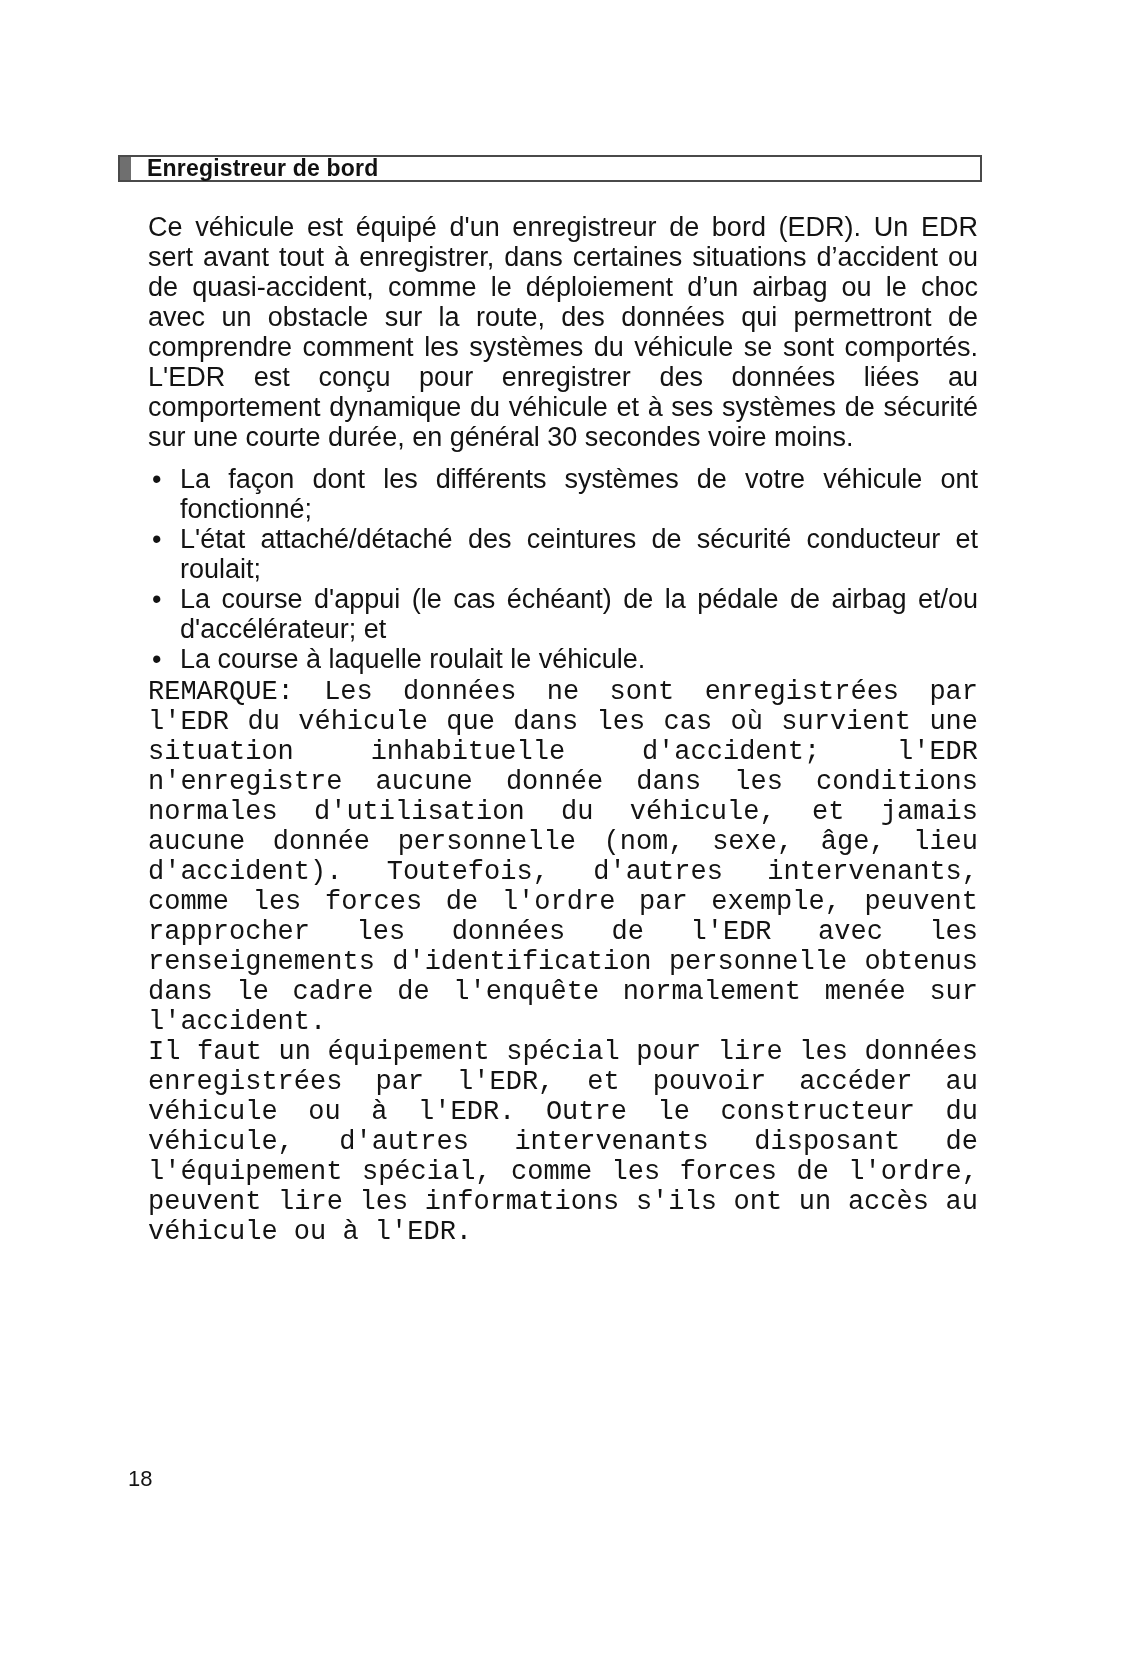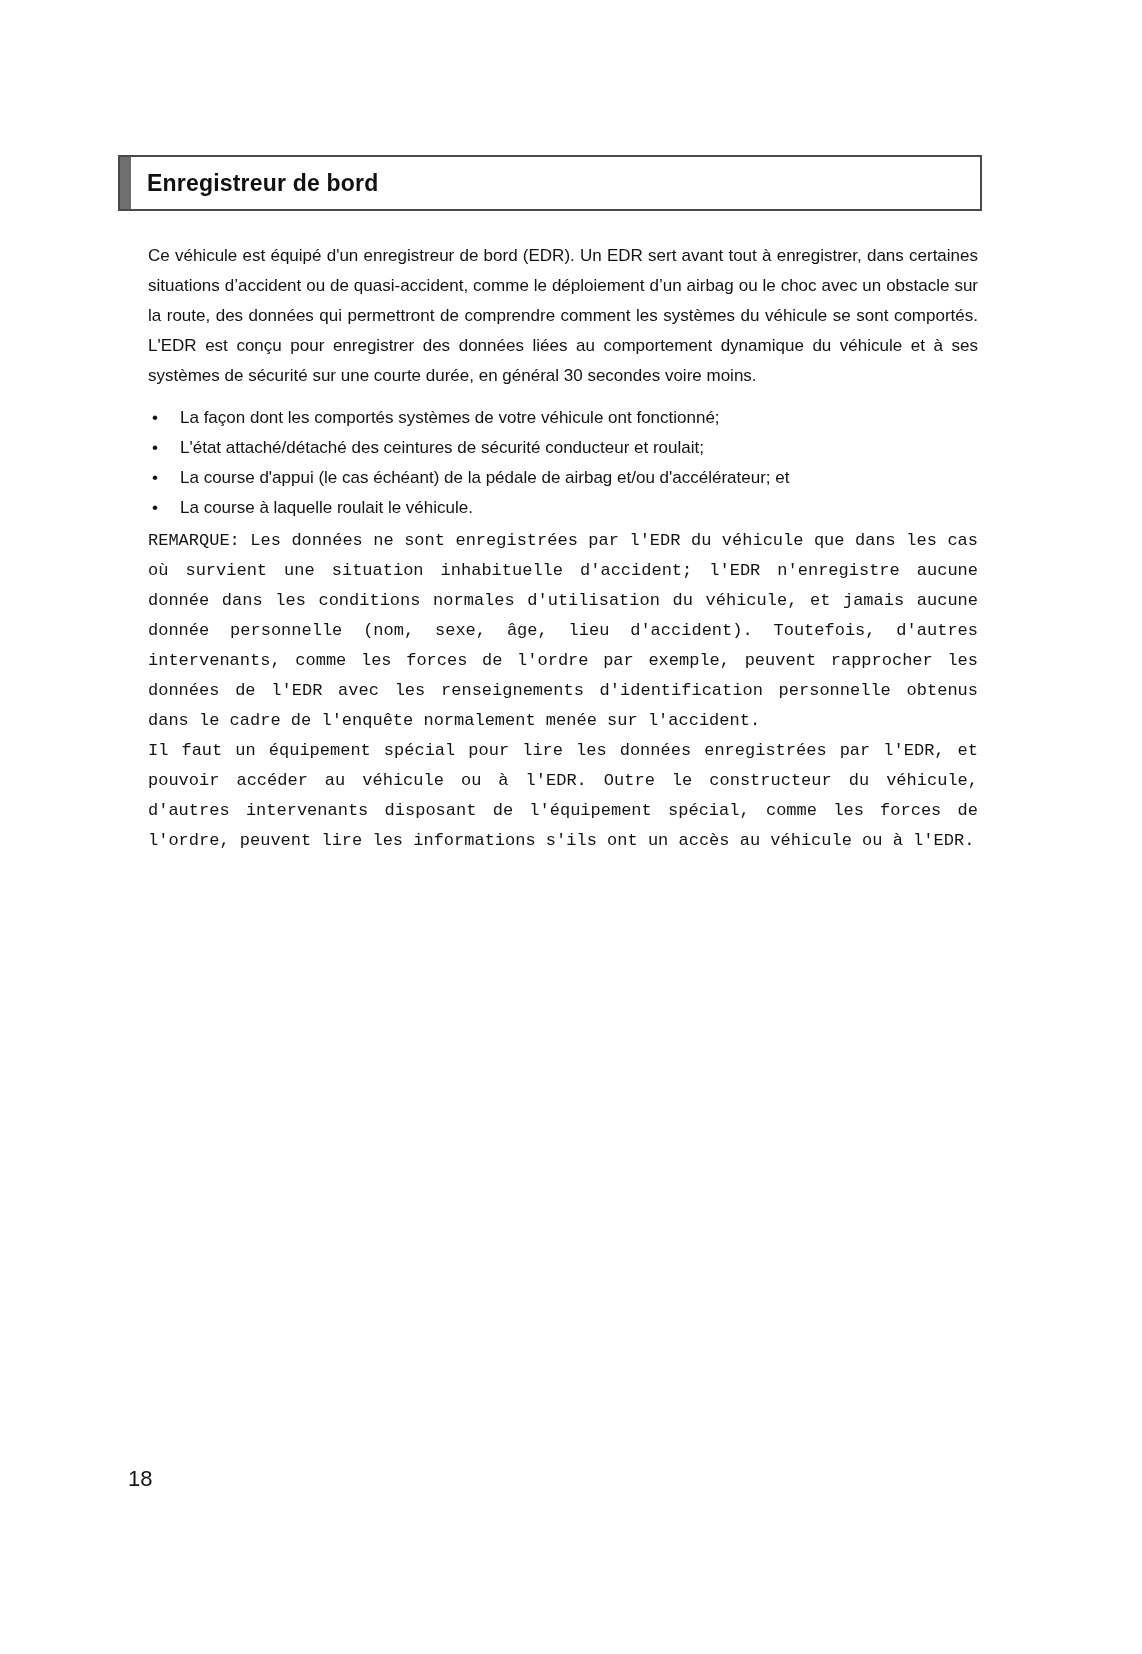--- a/index.html
+++ b/index.html
@@ -14,21 +14,21 @@
   }
   .page {
     position: absolute;
     left: 118px;
     top: 155px;
     width: 864px;
   }
   .section-header {
     position: relative;
     border: 2px solid #4a4a4a;
-    height: 56px;
+    height: 27px;
     background: #ffffff;
     display: flex;
     align-items: center;
   }
   .accent-bar {
     position: absolute;
     left: 0;
     top: 0;
     bottom: 0;
     width: 11px;
@@ -38,21 +38,21 @@
     margin-left: 27px;
     font-size: 23px;
     font-weight: 700;
     color: #111111;
     letter-spacing: 0.2px;
   }
   .content {
     margin-top: 30px;
     padding-left: 30px;
     padding-right: 4px;
-    font-size: 17px;
+    font-size: 27px;
     line-height: 30px;
     text-align: justify;
   }
   .para { margin-bottom: 12px; }
   .para.tight { margin-bottom: 0; font-family: Liberation Mono, monospace; }
   .bullet-list { margin-bottom: 3px; }
   .bullet-item {
     display: flex;
     align-items: flex-start;
   }
@@ -84,21 +84,21 @@
   </div>
 
   <div class="content">
 
     <p class="para">Ce véhicule est équipé d'un enregistreur de bord (EDR). Un EDR sert avant tout à enregistrer, dans certaines situations d’accident ou de quasi-accident, comme le déploiement d’un airbag ou le choc avec un obstacle sur la route, des données qui permettront de comprendre comment les systèmes du véhicule se sont comportés. L'EDR est conçu pour enregistrer des données liées au comportement dynamique du véhicule et à ses systèmes de sécurité sur une courte durée, en général 30 secondes voire moins.</p>
 
 
     <div class="bullet-list">
       <div class="bullet-item">
         <span class="bullet-marker">•</span>
-        <span class="bullet-text">La façon dont les comportés systèmes de votre véhicule ont fonctionné;</span>
+        <span class="bullet-text">La façon dont les différents systèmes de votre véhicule ont fonctionné;</span>
       </div>
       <div class="bullet-item">
         <span class="bullet-marker">•</span>
         <span class="bullet-text">L'état attaché/détaché des ceintures de sécurité conducteur et roulait;</span>
       </div>
       <div class="bullet-item">
         <span class="bullet-marker">•</span>
         <span class="bullet-text">La course d'appui (le cas échéant) de la pédale de airbag et/ou d'accélérateur; et</span>
       </div>
       <div class="bullet-item">

